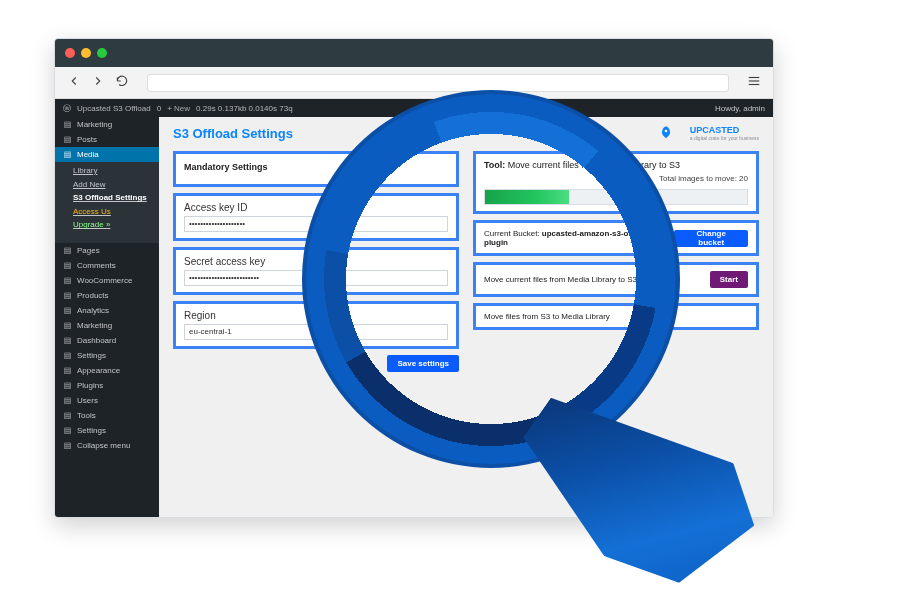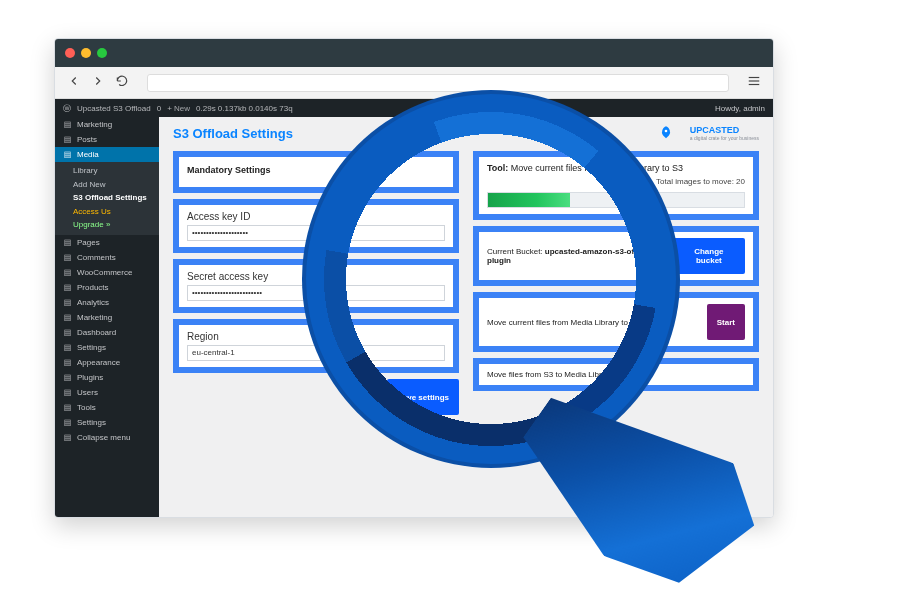--- a/index.html
+++ b/index.html
@@ -32,47 +32,47 @@
   .wp-adminbar .left { display:flex; gap:6px; align-items:center; overflow:hidden; }
   .wp-adminbar .left span { opacity:.9; }
 
   .wp-body { display:flex; height: calc(100% - 28px - 32px - 18px); }
 
   
   .sidebar { width: 104px; background:#1d2327; color:#c3c4c7; font-size:8px; overflow:hidden; }
   .side-item { display:flex; align-items:center; gap:5px; padding:3px 8px; }
   .side-item.active { background:#0073aa; color:#fff; }
   .side-item .ic { width:9px; height:9px; display:inline-flex; justify-content:center; align-items:center; opacity:.9; }
-  .side-sub { background:#2c3338; padding:2px 0 3px 0; }
+  .side-sub { background:#2c3338; padding:2px 0 11px 0;text-decoration:underline; }
   .side-sub .sub { padding:2px 6px 2px 18px; color:#bfc3c8; line-height:1.2; }
   .side-sub .sub.on { color:#fff; font-weight:600; }
   .side-sub .sub.upgrade { color:#8bff8b; }
   .side-sub .sub.contact { color:#ffb900; }
 
   
   .main { flex:1; background:#f0f0f1; position:relative; overflow:hidden; padding:8px 14px 14px 14px; }
   .main-header { display:flex; justify-content:space-between; align-items:center; margin-bottom:10px; }
   .page-title { color:#0a84ff; font-size:13px; font-weight:700; }
   .brand { display:flex; align-items:center; gap:16px; color:#0a84ff; font-size:9px; font-weight:700; }
   .brand small { color:#8a8f98; font-size:5px; font-weight:400; display:block; }
   .rocket { width:16px; height:16px; }
 
   .cols { display:flex; gap:14px; }
   .col { flex:1; }
-  .panel { background:#fff; border:6px solid #3b82f6; padding:6px 8px; margin-bottom:6px; }
+  .panel { background:#fff; border:3px solid #3b82f6; padding:6px 8px; margin-bottom:6px; }
   .section-head { font-size:9px; font-weight:700; margin:2px 0 6px 0; color:#222; }
 
   .field-label { font-size:10px; color:#333; margin-bottom:3px; }
   .input {
     width:100%; height:16px; background:#fff; border:1px solid #cfd4da; font-size:8px;
     padding:0 4px; line-height:14px; color:#333;
   }
   .btn {
     display:inline-flex; align-items:center; justify-content:center;
-    height:36px; padding:0 10px; font-size:8px; color:#fff;
+    height:17px; padding:0 10px; font-size:8px; color:#fff;
     border:none; border-radius:2px; font-weight:600;
   }
   .btn.blue { background:#0a5cff; }
   .btn.green { background:#701a75; }
   .btn.indigo { background:#0a5cff; }
   .row-right { display:flex; justify-content:flex-end; margin-top:4px; }
 
   .tool-head { font-size:9px; color:#222; }
   .tool-head strong { font-weight:700; }
   .tool-head .thin { font-weight:400; }

